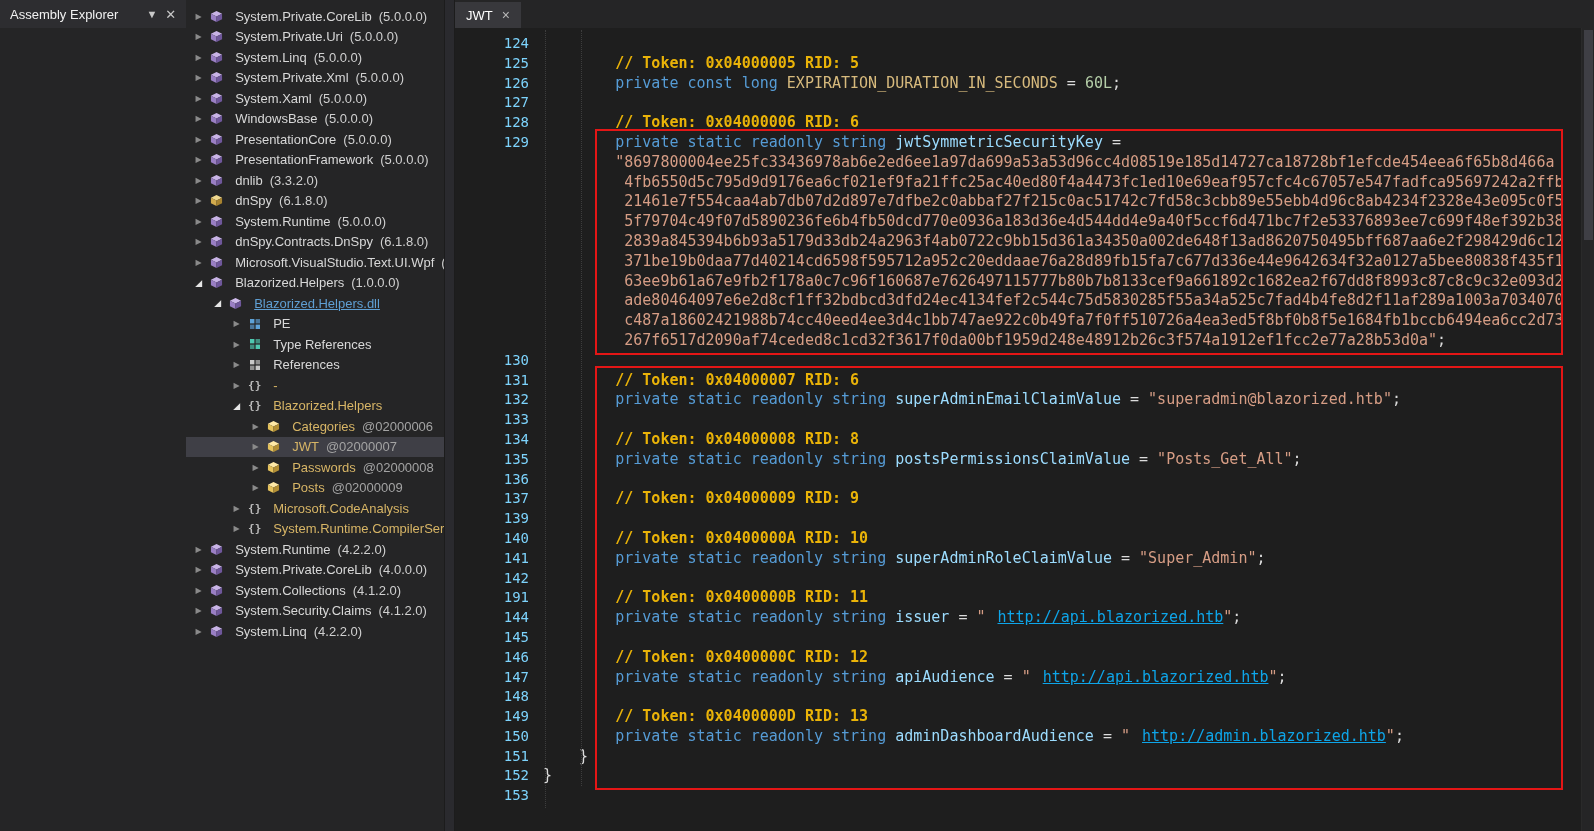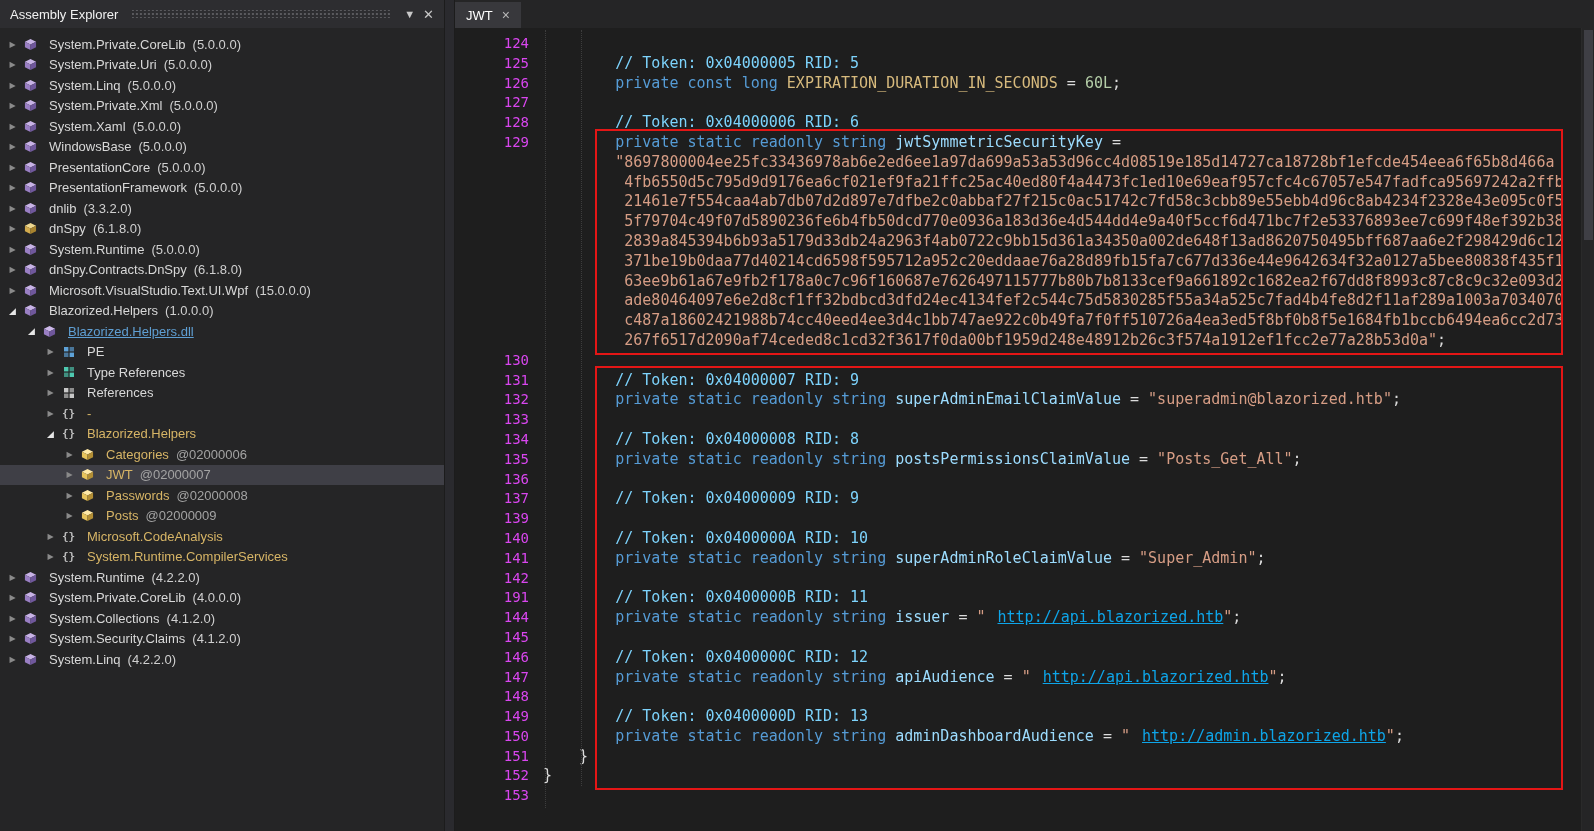--- a/index.html
+++ b/index.html
@@ -1,21 +1,21 @@
 <!DOCTYPE html>
 <html><head>
 <meta charset="utf-8">
 <title>dnSpy</title>
 <style>
   * { margin:0; padding:0; box-sizing:border-box; }
   html,body { width:1594px; height:831px; overflow:hidden; background:#1e1e1e; }
   body { font-family:"Liberation Sans", sans-serif; display:flex; color:#d8d8d8; }
 
   
-  .explorer { width:444px; background:#252526; display:flex; flex-direction:column; }
+  .explorer { width:444px; background:#252526; display:flex; flex-direction:row; }
   .exp-header { height:28px; background:#2d2d30; display:flex; align-items:center;
                 padding:0 10px; gap:8px; color:#f1f1f1; font-size:13px; flex:none; }
   .grip { flex:1; height:8px; margin:0 6px;
           background-image:radial-gradient(#5a5a5e 1px, transparent 1.3px);
           background-size:4px 4px; background-position:center; }
   .hbtn { color:#c8c8c8; font-size:11px; cursor:pointer; line-height:1; }
   .hbtn.close { font-size:13px; }
   .tree { flex:1; overflow:hidden; padding-top:6px; font-size:13px; }
   .trow { height:20.5px; display:flex; align-items:center; white-space:nowrap; cursor:pointer; }
   .trow.sel { background:#3f3f46; }
@@ -37,24 +37,24 @@
   
   .editor { flex:1; display:flex; flex-direction:column; background:#1e1e1e; position:relative; }
   .tabbar { height:28px; background:#252526; display:flex; align-items:flex-end; flex:none; }
   .tab { height:26px; background:#38383c; color:#ffffff; display:flex; align-items:center;
          padding:0 11px; gap:9px; font-size:13px; cursor:pointer; }
   .tab-close { color:#b8b8b8; font-size:14px; line-height:1; }
   .codewrap { position:relative; flex:1; overflow:hidden; padding-top:6px;
               font-family:"DejaVu Sans Mono", monospace; font-size:15px; line-height:19.8px; }
   .cline { display:flex; height:19.8px; }
   .lnum { width:88px; flex:none; text-align:right; padding-right:14px;
-          color:#d946ef; font-size:14px; }
+          color:#7dd3fc; font-size:14px; }
   .ltxt { white-space:pre; }
   .t-kw    { color:#569cd6; }
-  .t-cm    { color:#7dd3fc; }
+  .t-cm    { color:#eab308;font-weight:bold; }
   .t-str   { color:#d69d85; }
   .t-num   { color:#b5cea8; }
   .t-pl    { color:#dcdcdc; }
   .t-fld   { color:#9cdcfe; }
   .t-const { color:#d7ba7d; }
   .t-lnk   { color:#0ea5e9; text-decoration:underline; cursor:pointer;padding-left:12px; }
 
   .iguide { position:absolute; width:0; border-left:1px dotted #3d3d3d; top:2px; }
   .iguide.g1 { left:90px;  height:778px; }
   .iguide.g2 { left:126px; height:756px; }
@@ -507,21 +507,21 @@
         <div class="cline">
           <span class="lnum"></span>
           <span class="ltxt"><span class="t-str">         267f6517d2090af74ceded8c1cd32f3617f0da00bf1959d248e48912b26c3f574a1912ef1fcc2e77a28b53d0a"</span><span class="t-pl">;</span></span>
         </div>
         <div class="cline">
           <span class="lnum">130</span>
           <span class="ltxt"></span>
         </div>
         <div class="cline">
           <span class="lnum">131</span>
-          <span class="ltxt"><span class="t-cm">        // Token: 0x04000007 RID: 9</span></span>
+          <span class="ltxt"><span class="t-cm">        // Token: 0x04000007 RID: 6</span></span>
         </div>
         <div class="cline">
           <span class="lnum">132</span>
           <span class="ltxt"><span class="t-kw">        private static readonly string </span><span class="t-fld">superAdminEmailClaimValue</span><span class="t-pl"> = </span><span class="t-str">"superadmin@blazorized.htb"</span><span class="t-pl">;</span></span>
         </div>
         <div class="cline">
           <span class="lnum">133</span>
           <span class="ltxt"></span>
         </div>
         <div class="cline">

